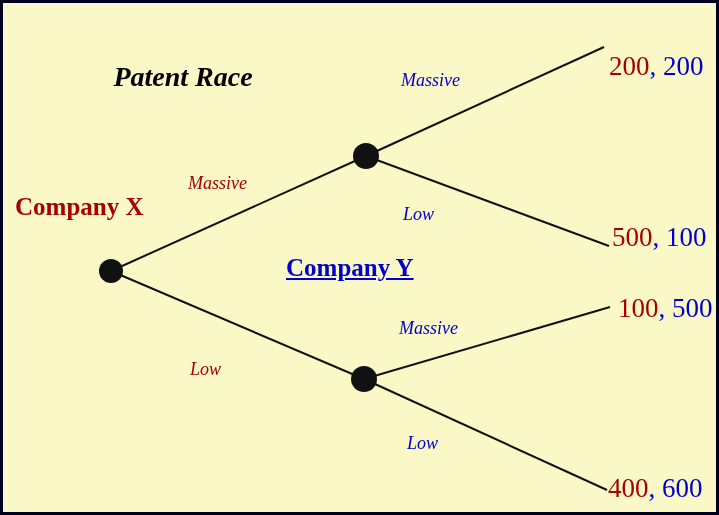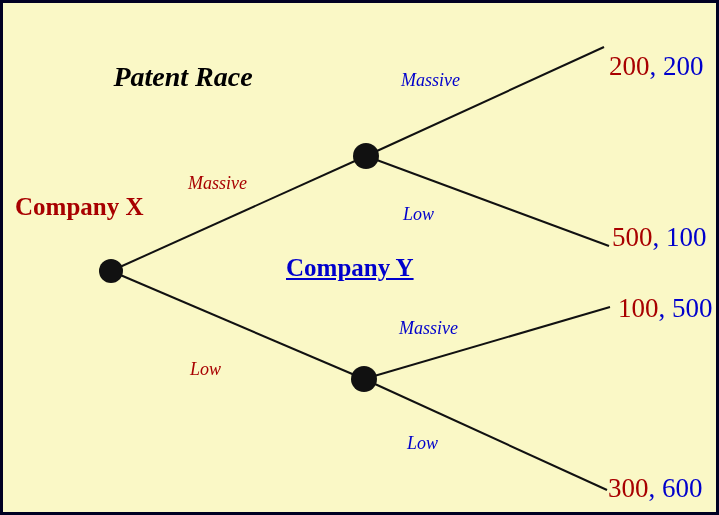--- a/index.html
+++ b/index.html
@@ -99,16 +99,16 @@
 
   <div class="payoff" style="left:609px; top:219px;">
     <span class="red">500</span><span class="blue">, 100</span>
   </div>
 
   <div class="payoff" style="left:607px; top:290px;margin-left:8px;">
     <span class="red">100</span><span class="blue">, 500</span>
   </div>
 
   <div class="payoff" style="left:605px; top:470px;">
-    <span class="red">300</span><span class="blue">, 600</span>
+    <span class="red">400</span><span class="blue">, 600</span>
   </div>
 
 </div>
 
 </body></html>

